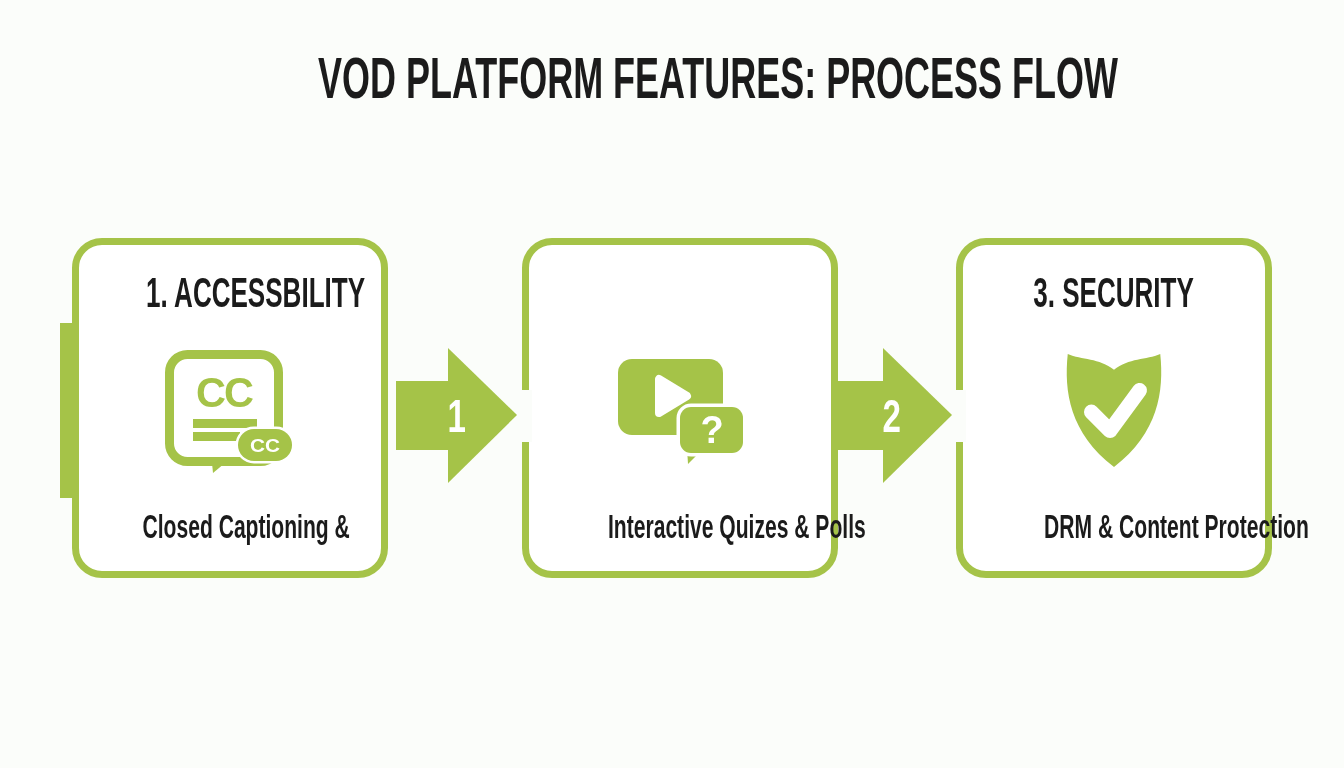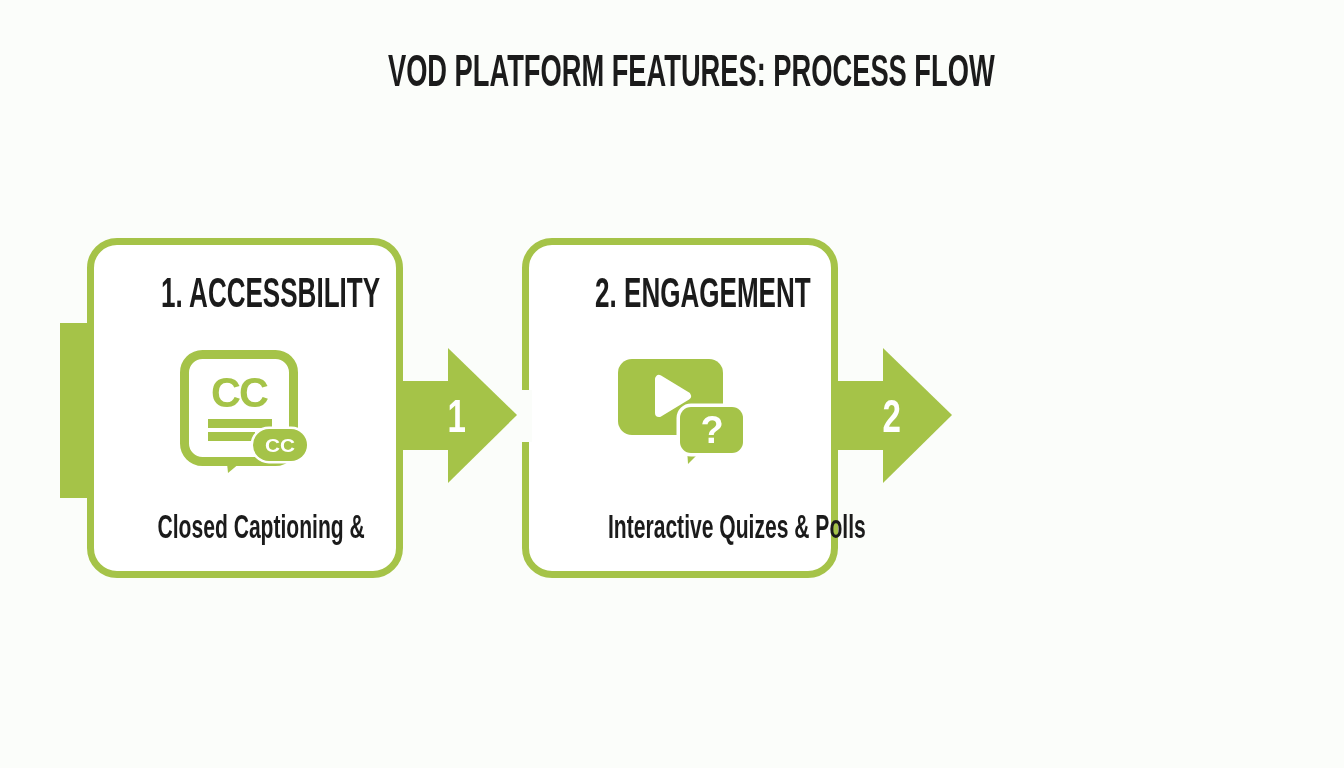--- a/index.html
+++ b/index.html
@@ -6,30 +6,30 @@
   .canvas{
     position:relative;width:1344px;height:768px;overflow:hidden;
     background:#fbfdfa;
     font-family:"Liberation Sans", sans-serif;
     color:#1b1b1b;
   }
   
   .cond{display:inline-block;white-space:nowrap;transform:scaleX(0.62);transform-origin:50% 50%;}
 
   .page-title{
-    position:absolute;left:0;right:0;top:48px;text-align:center;
-    font-size:44px;font-weight:700;letter-spacing:0px;line-height:1.05;
+    position:absolute;left:0;right:0;top:48px;text-align:right;
+    font-size:58px;font-weight:700;letter-spacing:0px;line-height:1.05;
   }
   .page-title .cond{transform:translateX(19px) scaleX(0.62);}
 
   .step-box{
     position:absolute;top:238px;width:316px;height:340px;box-sizing:border-box;
     background:#ffffff;border:7px solid #a5c348;border-radius:30px;z-index:1;
   }
-  .box-1{left:87px;}
+  .box-1{left:72px;}
   .box-2{left:522px;}
   .box-3{left:956px;}
 
   .box-heading{
     position:absolute;top:26px;left:0;right:0;text-align:center;
     font-size:42px;font-weight:700;line-height:1.05;
   }
   .box-icon{
     position:absolute;top:100px;left:0;right:0;height:132px;
     display:flex;align-items:center;justify-content:center;
@@ -104,23 +104,20 @@
 
   <div class="connector connector-1">
     <div class="shaft"></div>
     <div class="head"></div>
     <div class="connector-label">
       <span class="cond">1</span>
     </div>
   </div>
 
   <div class="step-box box-2">
-    <div class="box-heading">
-      <span class="cond">2. ENGAGEMENT</span>
-    </div>
     <div class="box-icon">
       <svg width="130" height="108" viewBox="0 0 130 108">
         <rect x="3" y="2" width="105" height="76" rx="14" fill="#a5c348"></rect>
         <polygon points="44,22 44,56 72,39" fill="#ffffff" stroke="#ffffff" stroke-width="8" stroke-linejoin="round"></polygon>
         <polygon points="72,90 90,90 73,107" fill="#a5c348" stroke="#ffffff" stroke-width="4" paint-order="stroke"></polygon>
         <rect x="65" y="50" width="63" height="46" rx="11" fill="#a5c348" stroke="#ffffff" stroke-width="7" paint-order="stroke"></rect>
         <text x="97" y="86" font-size="38" text-anchor="middle" fill="#ffffff">?</text>
       </svg>
     </div>
     <div class="box-subtitle">
@@ -129,17 +126,31 @@
   </div>
 
   <div class="connector connector-2">
     <div class="shaft"></div>
     <div class="head"></div>
     <div class="connector-label">
       <span class="cond">2</span>
     </div>
   </div>
 
+  <div class="step-box box-3">
+    <div class="box-heading">
+      <span class="cond">3. SECURITY</span>
+    </div>
+    <div class="box-icon">
+      <svg width="110" height="123" viewBox="0 0 110 125">
+        <path d="M55,20 C40,8 22,10 8,4 C4,42 10,84 55,119 C100,84 106,42 102,4 C88,10 70,8 55,20 Z" fill="#a5c348"></path>
+        <path d="M32,63 L51,82 L81,41" fill="none" stroke="#ffffff" stroke-width="15" stroke-linecap="round" stroke-linejoin="round"></path>
+      </svg>
+    </div>
+    <div class="box-subtitle">
+      <div><span class="cond">DRM &amp; Content Protection</span></div>
+    </div>
+  </div>
 
   <div class="border-notch notch-2"></div>
   <div class="border-notch notch-3"></div>
 
 </div>
 
 </body></html>

